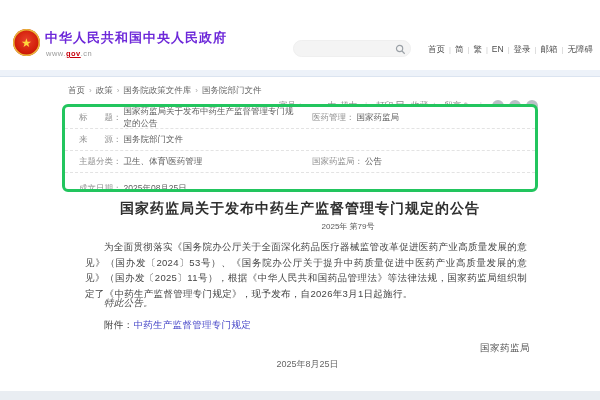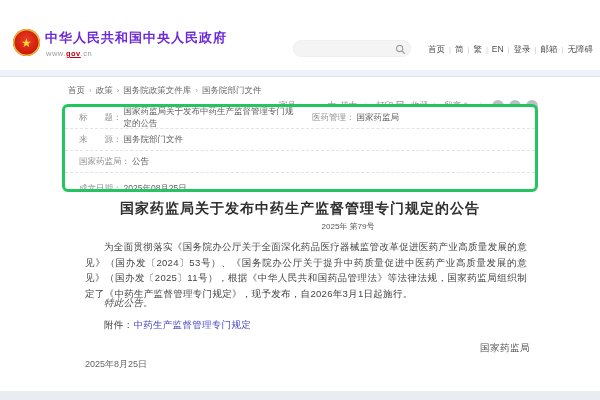--- a/index.html
+++ b/index.html
@@ -72,21 +72,21 @@
   .art-body { position:absolute; top:239px; left:85px; width:442px; font-size:9.5px;
     color:#454545; line-height:15.5px; text-align:justify; letter-spacing:.3px; }
   .art-body p { text-indent:2em; }
   .closing { position:absolute; top:297px; left:85px; width:442px; font-size:9.5px;
     color:#454545; text-indent:2em; letter-spacing:.3px;font-style:italic; }
   .attach { position:absolute; top:319px; left:85px; width:442px; font-size:9.5px;
     color:#3c3c3c; text-indent:2em; letter-spacing:.3px; }
   .attach a { color:#4646c8; text-decoration:none; cursor:pointer;margin-top:32px; }
   .signer { position:absolute; top:342px; left:85px; width:445px; text-align:right;
     font-size:9.5px; color:#555; letter-spacing:.5px; }
-  .sign-date { position:absolute; top:358px; left:85px; width:445px; text-align:left;
+  .sign-date { position:absolute; top:358px; left:85px; width:445px; text-align:center;
     font-size:9px; color:#666; }
 
   .footer-strip { position:absolute; top:391px; left:0; width:600px; height:9px; background:#e9edf2; }
 </style>
 </head>
 <body>
 
 <div id="page">
 
   <div class="hdr">
@@ -162,20 +162,24 @@
           <span class="mvalue">国家药监局</span>
         </div>
     </div>
     <div class="mrow">
       <div class="mcell r">
           <span class="mlabel">来　　源：</span>
           <span class="mvalue">国务院部门文件</span>
         </div>
     </div>
     <div class="mrow">
+      <div class="mcell l">
+          <span class="mlabel">主题分类：</span>
+          <span class="mvalue">卫生、体育\医药管理</span>
+        </div>
       <div class="mcell r">
           <span class="mlabel">国家药监局：</span>
           <span class="mvalue">公告</span>
         </div>
     </div>
     <div class="mrow">
       <div class="mcell l">
           <span class="mlabel">成文日期：</span>
           <span class="mvalue">2025年08月25日</span>
         </div>

